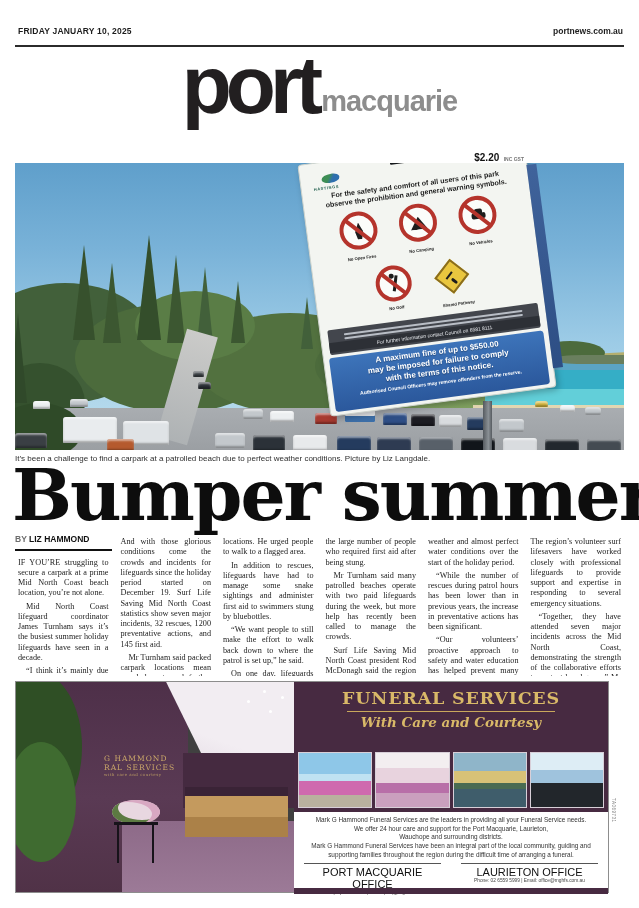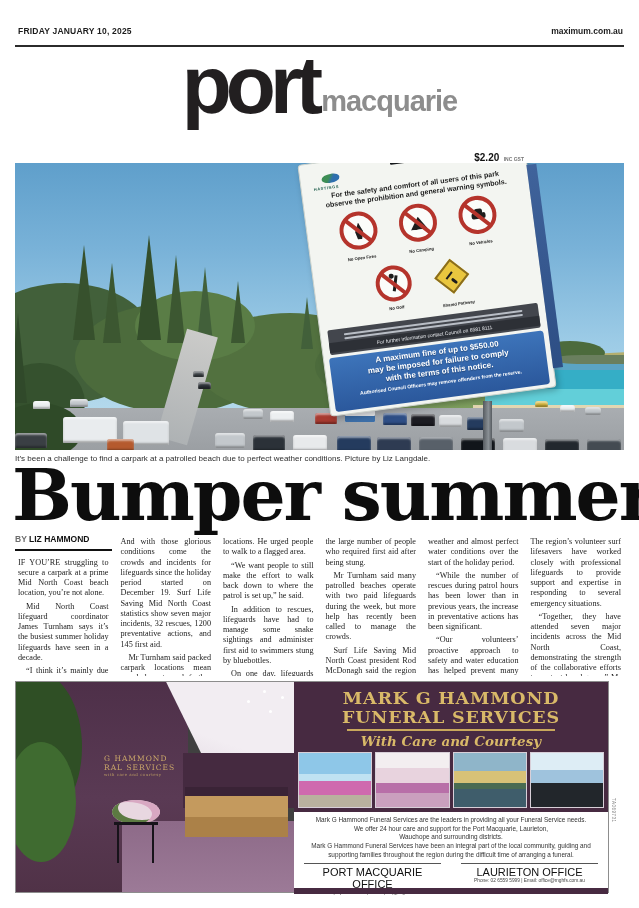--- a/index.html
+++ b/index.html
@@ -98,21 +98,21 @@
   .office { flex:1; text-align:center; border-top:1px solid #555; margin:0 10px; padding-top:2px; }
   .office-name { font-size:11px; font-weight:normal; color:#111; }
   .office-contact { font-size:4.8px; color:#444; }
   .ad-strip { height:6px; background:#472a41; flex:none; }
   .ad-id { left:611px; top:798px; writing-mode:vertical-rl; font-size:4.5px; color:#777; letter-spacing:.5px; }
 </style>
 </head>
 <body>
 
 <div class="abs top-date">FRIDAY JANUARY 10, 2025</div>
-<div class="abs top-site">maximum.com.au</div>
+<div class="abs top-site">portnews.com.au</div>
 <div class="abs top-rule"></div>
 
 <div class="abs masthead">
   <span class="mast-port">port</span>
   <span class="mast-col">
     <span class="mast-region">macquarie</span>
   </span>
 </div>
 <div class="abs price-box">
   <span class="price-main">$2.20</span>
@@ -263,22 +263,22 @@
     <p>IF YOU’RE struggling to secure a carpark at a prime Mid North Coast beach location, you’re not alone.</p>
     <p>Mid North Coast lifeguard coordinator James Turnham says it’s the busiest summer holiday lifeguards have seen in a decade.</p>
     <p>“I think it’s mainly due to the back-to-back days of beautiful weather,” he said.</p>
   </div>
   <div class="col">
     <p>And with those glorious conditions come the crowds and incidents for lifeguards since the holiday period started on December 19. Surf Life Saving Mid North Coast statistics show seven major incidents, 32 rescues, 1200 preventative actions, and 145 first aid.</p>
     <p>Mr Turnham said packed carpark locations mean people have to park further away from patrolled beach</p>
   </div>
   <div class="col">
     <p>locations. He urged people to walk to a flagged area.</p>
+    <p>In addition to rescues, lifeguards have had to manage some snake sightings and administer first aid to swimmers stung by bluebottles.</p>
     <p>“We want people to still make the effort to walk back down to where the patrol is set up,” he said.</p>
-    <p>In addition to rescues, lifeguards have had to manage some snake sightings and administer first aid to swimmers stung by bluebottles.</p>
     <p>On one day, lifeguards had to close Flynns Beach, Port Macquarie briefly to manage</p>
   </div>
   <div class="col">
     <p>the large number of people who required first aid after being stung.</p>
     <p>Mr Turnham said many patrolled beaches operate with two paid lifeguards during the week, but more help has recently been called to manage the crowds.</p>
     <p>Surf Life Saving Mid North Coast president Rod McDonagh said the region had experienced an increase in beachgoers with the warmer</p>
   </div>
   <div class="col">
     <p>weather and almost perfect water conditions over the start of the holiday period.</p>
     <p>“While the number of rescues during patrol hours has been lower than in previous years, the increase in preventative actions has been significant.</p>
@@ -307,21 +307,20 @@
     <div class="blob ap" style="left:96px; top:118px; width:48px; height:24px; background:#e8d7e0; box-shadow:inset -8px 2px 0 #d8a8c2, inset 6px -4px 0 #5c7a42;"></div>
     <div class="ap" style="left:98px; top:140px; width:44px; height:3px; background:#17131a;"></div>
     <div class="ap" style="left:101px; top:143px; width:2px; height:38px; background:#17131a;"></div>
     <div class="ap" style="left:136px; top:143px; width:2px; height:38px; background:#17131a;"></div>
     <div class="ap" style="right:28px; top:8px; width:3px; height:3px; border-radius:50%; background:#fff; box-shadow:18px 6px 0 #fff, -16px 10px 0 #fff, 34px 14px 0 #fff, 6px 20px 0 #fff;"></div>
   </div>
 
   <div class="ad-right">
     <div class="ad-head">
       <div class="ad-title">
-        <div>MARK G HAMMOND</div>
         <div>FUNERAL SERVICES</div>
       </div>
       <div class="ad-goldrule"></div>
       <div class="ad-tagline">With Care and Courtesy</div>
     </div>
     <div class="ad-thumbs">
       <div class="thumb t1"></div>
       <div class="thumb t2"></div>
       <div class="thumb t3"></div>
       <div class="thumb t4"></div>

